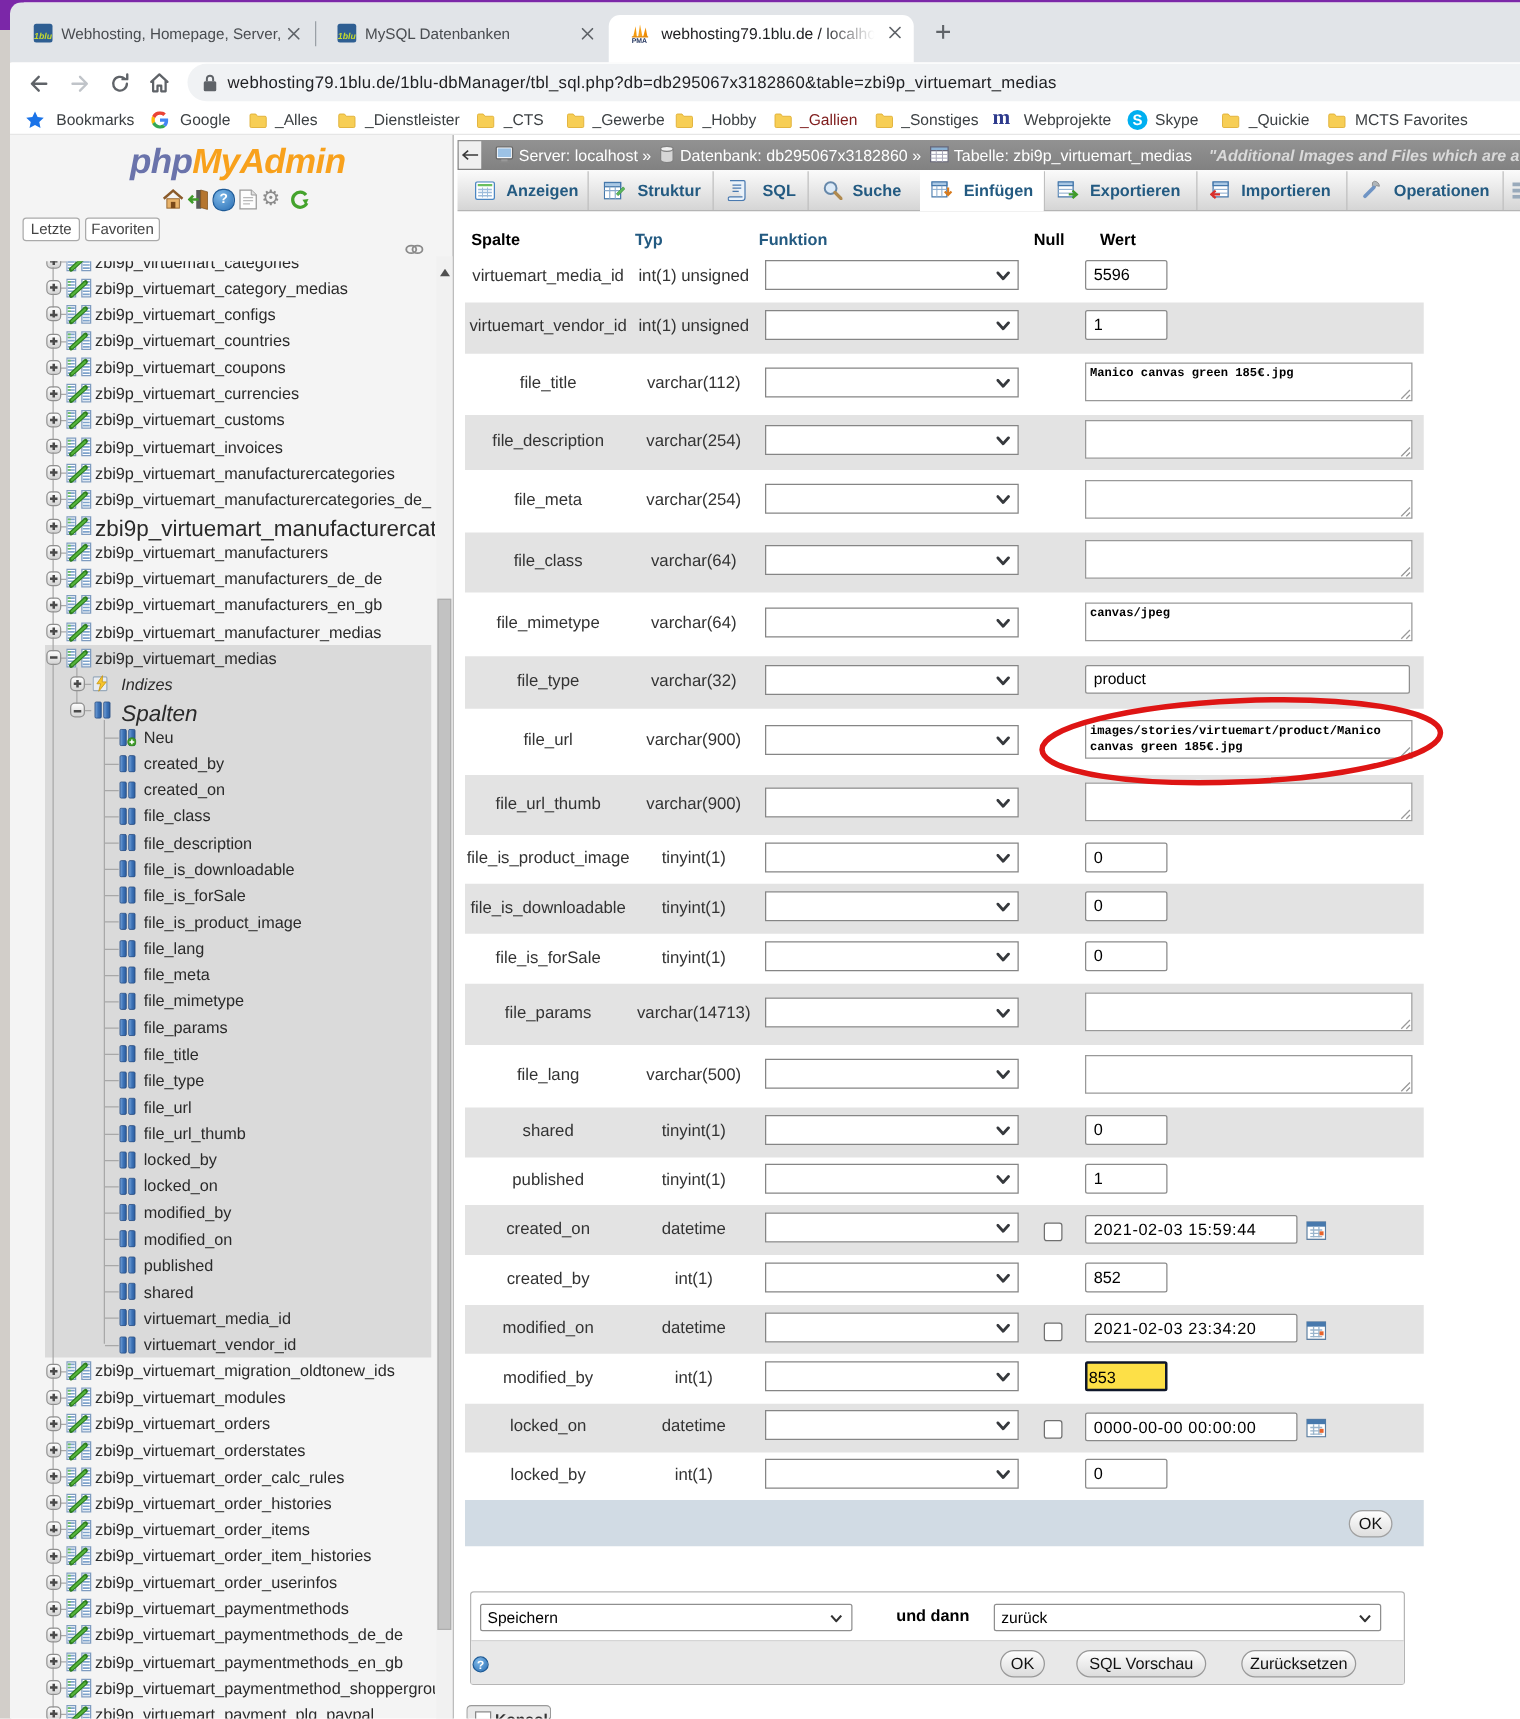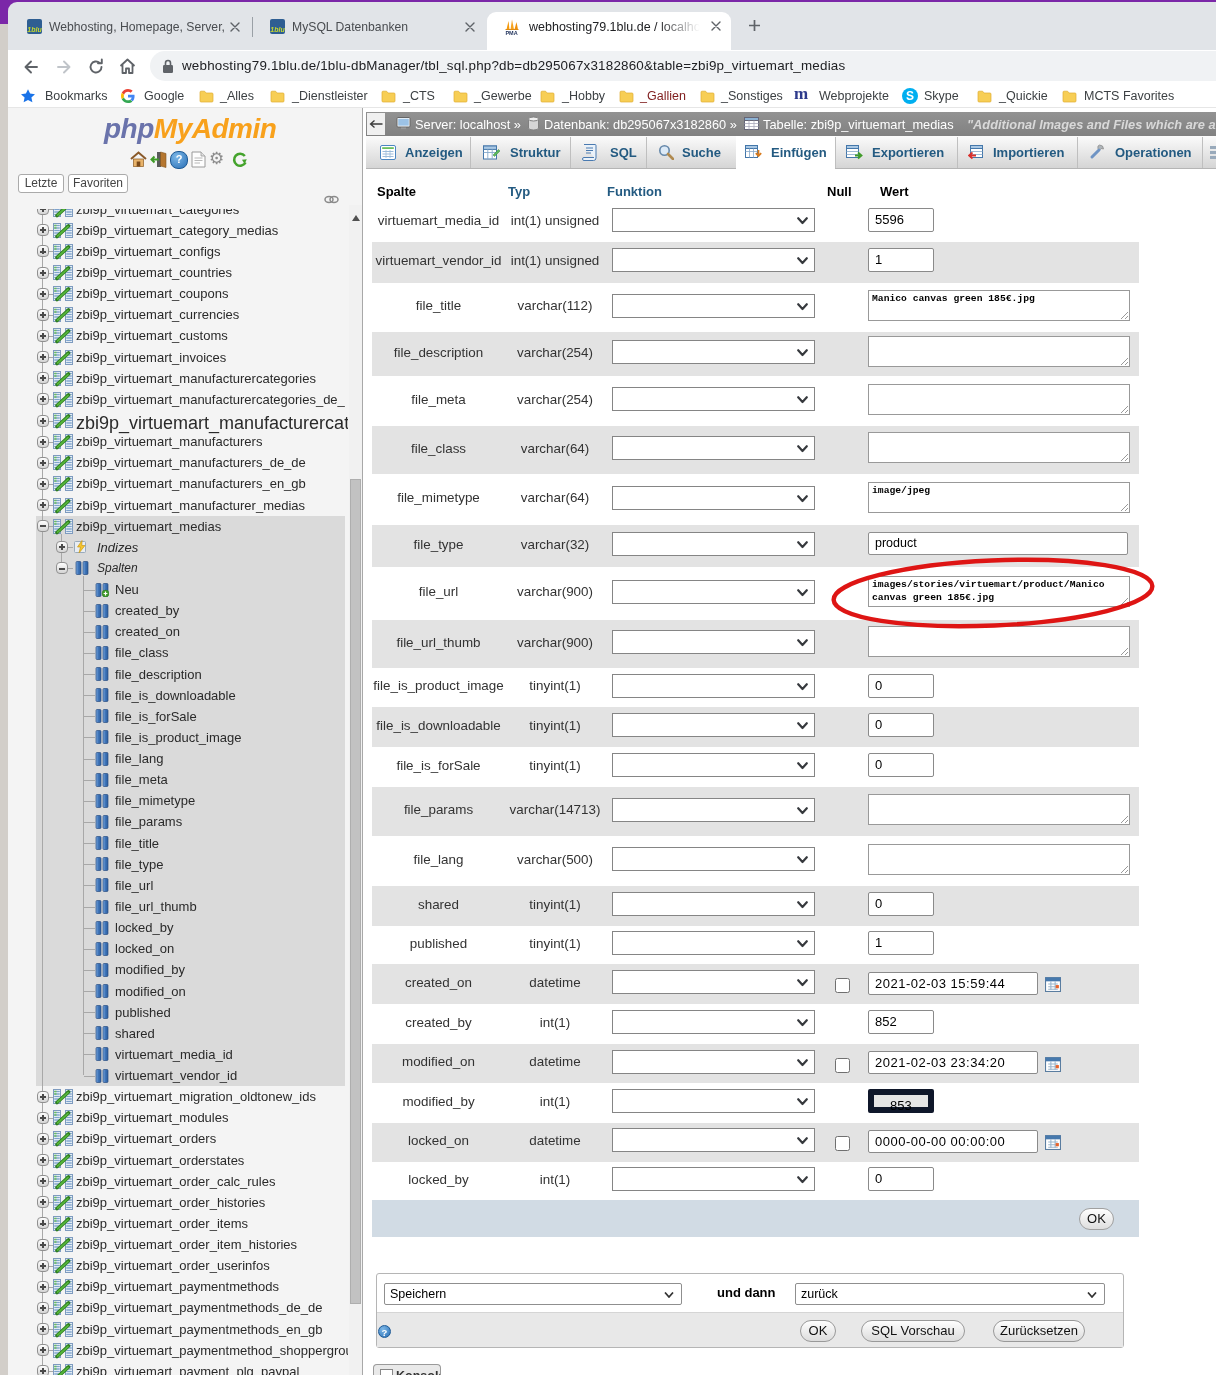--- a/index.html
+++ b/index.html
@@ -432,21 +432,21 @@
       <defs>
         <linearGradient id="cg67" x1="0" y1="0" x2="1" y2="0">
           <stop offset="0" stop-color="#7aa7dd"></stop>
           <stop offset="0.5" stop-color="#3e74b8"></stop>
           <stop offset="1" stop-color="#2c5d9e"></stop>
         </linearGradient>
       </defs>
       <rect x="1" y="0.5" width="5" height="13" rx="1" fill="url(#cg67)" stroke="#2a4f83" stroke-width="0.7"></rect>
       <rect x="8" y="0.5" width="5" height="13" rx="1" fill="url(#cg67)" stroke="#2a4f83" stroke-width="0.7"></rect>
     </svg>
-<div class="t" style="left:89px;top:351.9px;font-size:12px;font-style:italic;color:#2a2a2a">Spalten</div>
+<div class="t" style="left:89px;top:351.9px;font-size:18px;font-style:italic;color:#2a2a2a">Spalten</div>
 <div class="a" style="left:76px;top:380.5px;width:11px;height:1px;background:#a8a8a8"></div>
 <svg class="a" style="left:87px;top:373.5px" width="14" height="14" viewBox="0 0 14 14">
       <defs>
         <linearGradient id="cg87" x1="0" y1="0" x2="1" y2="0">
           <stop offset="0" stop-color="#7aa7dd"></stop>
           <stop offset="0.5" stop-color="#3e74b8"></stop>
           <stop offset="1" stop-color="#2c5d9e"></stop>
         </linearGradient>
       </defs>
       <rect x="1" y="0.5" width="5" height="13" rx="1" fill="url(#cg87)" stroke="#2a4f83" stroke-width="0.7"></rect>
@@ -1135,21 +1135,21 @@
 <svg class="a" style="left:1120px;top:453px" width="9" height="9" viewBox="0 0 9 9">
     <path d="M8 1 L1 8 M8 5 L5 8" stroke="#999" stroke-width="1"></path>
   </svg>
 <div class="t" style="left:372px;top:490.0px;width:133px;text-align:center;font-size:13.4px;color:#333">file_mimetype</div>
 <div class="t" style="left:505px;top:490.0px;width:100px;text-align:center;font-size:13.4px;color:#333">varchar(64)</div>
 <div class="a" style="left:612px;top:486px;width:203px;height:24px;background:#fff;border:1px solid #858585;box-sizing:border-box">
     <svg width="11" height="8" viewBox="0 0 11 8" style="position:absolute;right:6px;top:8px">
       <path d="M1.2 1.2 L5.5 6 L9.8 1.2" stroke="#36393d" stroke-width="2.2" fill="none" stroke-linecap="round" stroke-linejoin="round"></path>
     </svg>
   </div>
-<div class="a" style="left:868px;top:482px;width:262px;height:31px;background:#fff;border:1px solid #999;box-sizing:border-box;font-family:'Liberation Mono',monospace;font-size:9.7px;font-weight:bold;line-height:13px;color:#000;padding:1px 3px">image/jpeg</div>
+<div class="a" style="left:868px;top:482px;width:262px;height:31px;background:#fff;border:1px solid #999;box-sizing:border-box;font-family:'Liberation Mono',monospace;font-size:9.7px;font-weight:bold;line-height:13px;color:#000;padding:1px 3px">canvas/jpeg</div>
 <svg class="a" style="left:1120px;top:503px" width="9" height="9" viewBox="0 0 9 9">
     <path d="M8 1 L1 8 M8 5 L5 8" stroke="#999" stroke-width="1"></path>
   </svg>
 <div class="a" style="left:372px;top:525px;width:767px;height:42px;background:#e3e3e3"></div>
 <div class="t" style="left:372px;top:536.5px;width:133px;text-align:center;font-size:13.4px;color:#333">file_type</div>
 <div class="t" style="left:505px;top:536.5px;width:100px;text-align:center;font-size:13.4px;color:#333">varchar(32)</div>
 <div class="a" style="left:612px;top:532px;width:203px;height:24px;background:#fff;border:1px solid #858585;box-sizing:border-box">
     <svg width="11" height="8" viewBox="0 0 11 8" style="position:absolute;right:6px;top:8px">
       <path d="M1.2 1.2 L5.5 6 L9.8 1.2" stroke="#36393d" stroke-width="2.2" fill="none" stroke-linecap="round" stroke-linejoin="round"></path>
     </svg>
@@ -1285,21 +1285,21 @@
     <path d="M5.5 5 V13 M9.5 5 V13" stroke="#9ab5cc" stroke-width="1"></path>
     <rect x="10" y="8.5" width="3" height="3" fill="#e8642c"></rect>
   </svg>
 <div class="t" style="left:372px;top:1093.5px;width:133px;text-align:center;font-size:13.4px;color:#333">modified_by</div>
 <div class="t" style="left:505px;top:1093.5px;width:100px;text-align:center;font-size:13.4px;color:#333">int(1)</div>
 <div class="a" style="left:612px;top:1089px;width:203px;height:24px;background:#fff;border:1px solid #858585;box-sizing:border-box">
     <svg width="11" height="8" viewBox="0 0 11 8" style="position:absolute;right:6px;top:8px">
       <path d="M1.2 1.2 L5.5 6 L9.8 1.2" stroke="#36393d" stroke-width="2.2" fill="none" stroke-linecap="round" stroke-linejoin="round"></path>
     </svg>
   </div>
-<div class="a" style="left:868px;top:1089px;width:66px;height:24px;background:#e5e5e5;border:6px solid #0f172a;border-radius:2px;box-sizing:border-box;font-size:13px;color:#000;line-height:22px;padding-left:16px">853</div>
+<div class="a" style="left:868px;top:1089px;width:66px;height:24px;background:#fde047;border:2px solid #0f172a;border-radius:2px;box-sizing:border-box;font-size:13px;color:#000;line-height:22px;padding-left:1px">853</div>
 <div class="a" style="left:372px;top:1123px;width:767px;height:39px;background:#e3e3e3"></div>
 <div class="t" style="left:372px;top:1133.0px;width:133px;text-align:center;font-size:13.4px;color:#333">locked_on</div>
 <div class="t" style="left:505px;top:1133.0px;width:100px;text-align:center;font-size:13.4px;color:#333">datetime</div>
 <div class="a" style="left:612px;top:1128px;width:203px;height:24px;background:#fff;border:1px solid #858585;box-sizing:border-box">
     <svg width="11" height="8" viewBox="0 0 11 8" style="position:absolute;right:6px;top:8px">
       <path d="M1.2 1.2 L5.5 6 L9.8 1.2" stroke="#36393d" stroke-width="2.2" fill="none" stroke-linecap="round" stroke-linejoin="round"></path>
     </svg>
   </div>
 <div class="a" style="left:835px;top:1136px;width:15px;height:15px;background:#fff;border:1.5px solid #707070;border-radius:2.5px;box-sizing:border-box"></div>
 <div class="a" style="left:868px;top:1130px;width:170px;height:23px;background:#fff;border:1px solid #8a8a8a;border-radius:2px;box-sizing:border-box;font-size:13px;letter-spacing:0.5px;color:#000;line-height:21px;padding-left:6px">0000-00-00 00:00:00</div>

